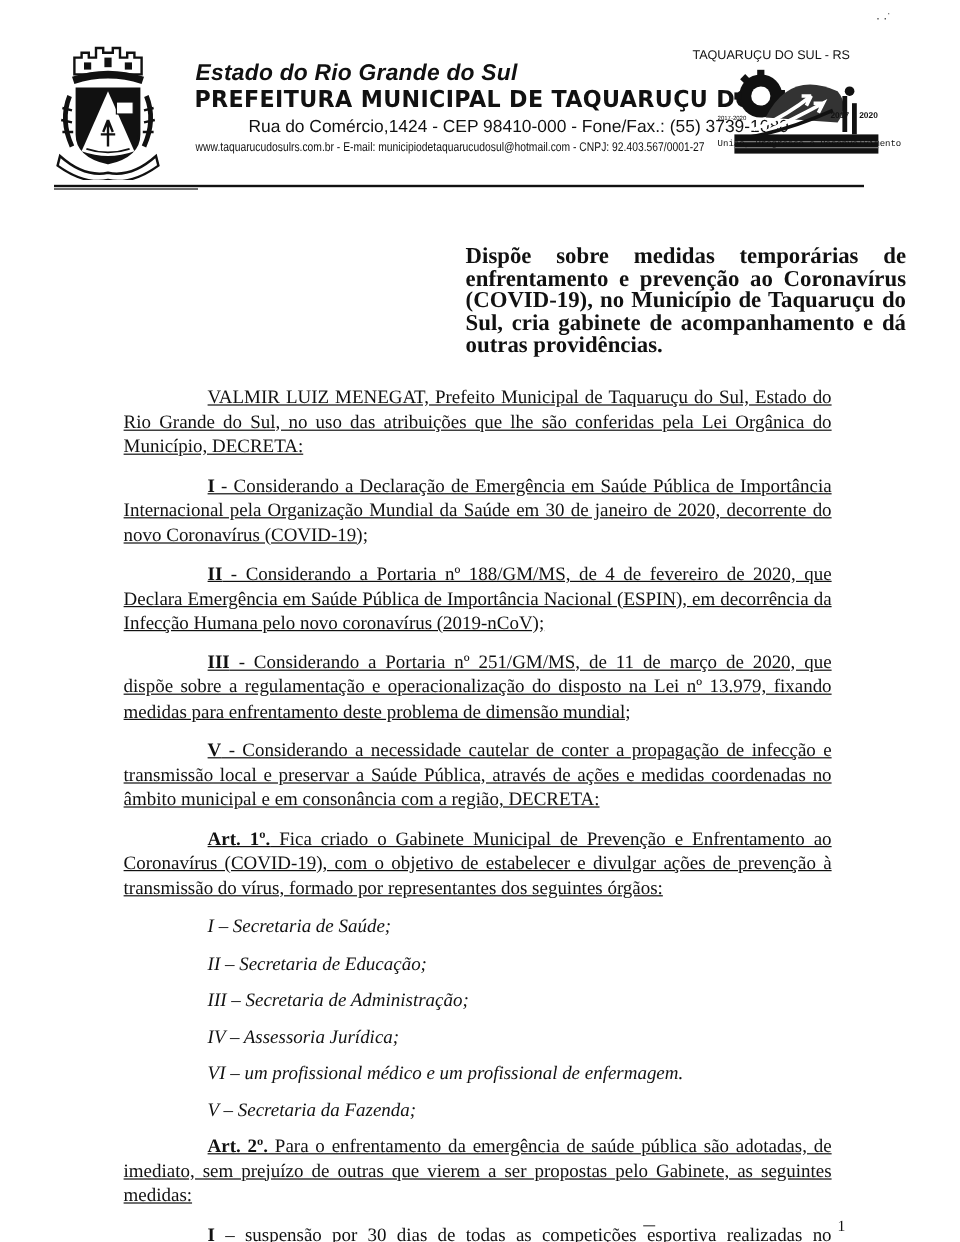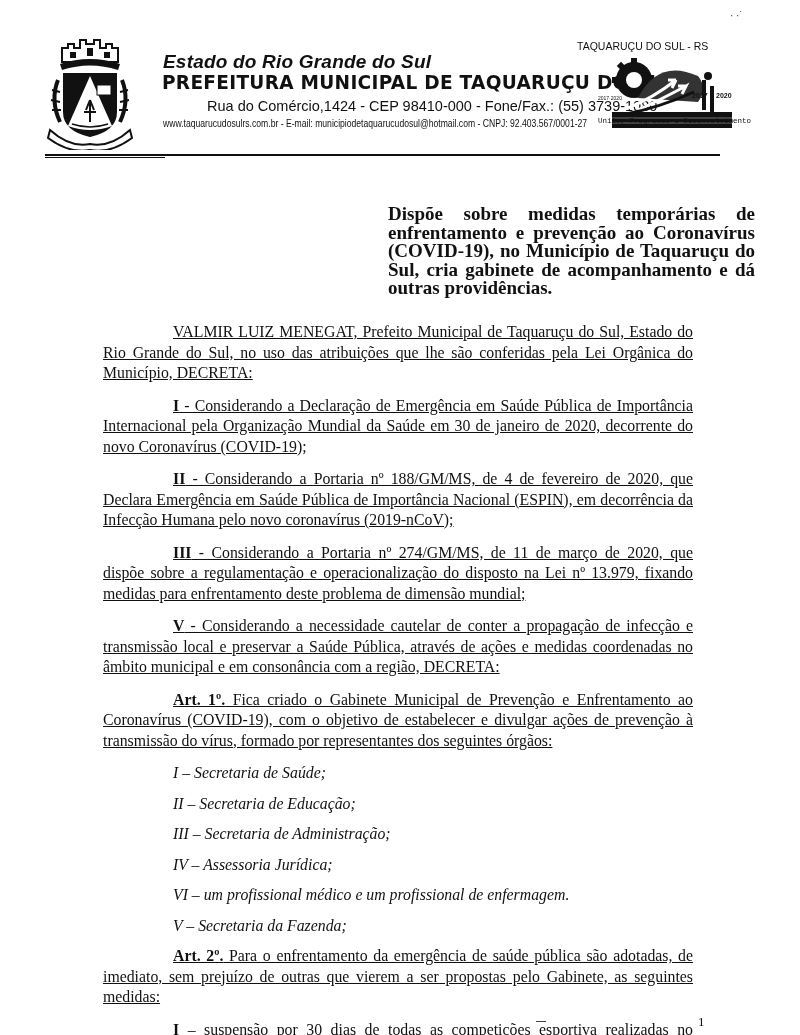--- a/index.html
+++ b/index.html
@@ -97,21 +97,21 @@
   <div class="rule"></div>
   <div class="rule2"></div>
 
   <div class="ementa">Dispõe sobre medidas temporárias de enfrentamento e prevenção ao Coronavírus (COVID-19), no Município de Taquaruçu do Sul, cria gabinete de acompanhamento e dá outras providências.</div>
 
   <div class="body">
     <p>VALMIR LUIZ MENEGAT, Prefeito Municipal de Taquaruçu do Sul, Estado do Rio Grande do Sul, no uso das atribuições que lhe são conferidas pela Lei Orgânica do Município, DECRETA:</p>
 
     <p><span class="lead">I</span><span> - Considerando a Declaração de Emergência em Saúde Pública de Importância Internacional pela Organização Mundial da Saúde em 30 de janeiro de 2020, decorrente do novo Coronavírus (COVID-19);</span></p>
     <p><span class="lead">II</span><span> - Considerando a Portaria nº 188/GM/MS, de 4 de fevereiro de 2020, que Declara Emergência em Saúde Pública de Importância Nacional (ESPIN), em decorrência da Infecção Humana pelo novo coronavírus (2019-nCoV);</span></p>
-    <p><span class="lead">III</span><span> - Considerando a Portaria nº 274/GM/MS, de 11 de março de 2020, que dispõe sobre a regulamentação e operacionalização do disposto na Lei nº 13.979, fixando medidas para enfrentamento deste problema de dimensão mundial;</span></p>
+    <p><span class="lead">III</span><span> - Considerando a Portaria nº 251/GM/MS, de 11 de março de 2020, que dispõe sobre a regulamentação e operacionalização do disposto na Lei nº 13.979, fixando medidas para enfrentamento deste problema de dimensão mundial;</span></p>
     <p><span class="lead">V</span><span> - Considerando a necessidade cautelar de conter a propagação de infecção e transmissão local e preservar a Saúde Pública, através de ações e medidas coordenadas no âmbito municipal e em consonância com a região, DECRETA:</span></p>
 
     <p><span class="lead">Art. 1º.</span><span> Fica criado o Gabinete Municipal de Prevenção e Enfrentamento ao Coronavírus (COVID-19), com o objetivo de estabelecer e divulgar ações de prevenção à transmissão do vírus, formado por representantes dos seguintes órgãos:</span></p>
     <div class="list-item">I – Secretaria de Saúde;</div>
     <div class="list-item">II – Secretaria de Educação;</div>
     <div class="list-item">III – Secretaria de Administração;</div>
     <div class="list-item">IV – Assessoria Jurídica;</div>
     <div class="list-item">VI – um profissional médico e um profissional de enfermagem.</div>
     <div class="list-item">V – Secretaria da Fazenda;</div>
 

